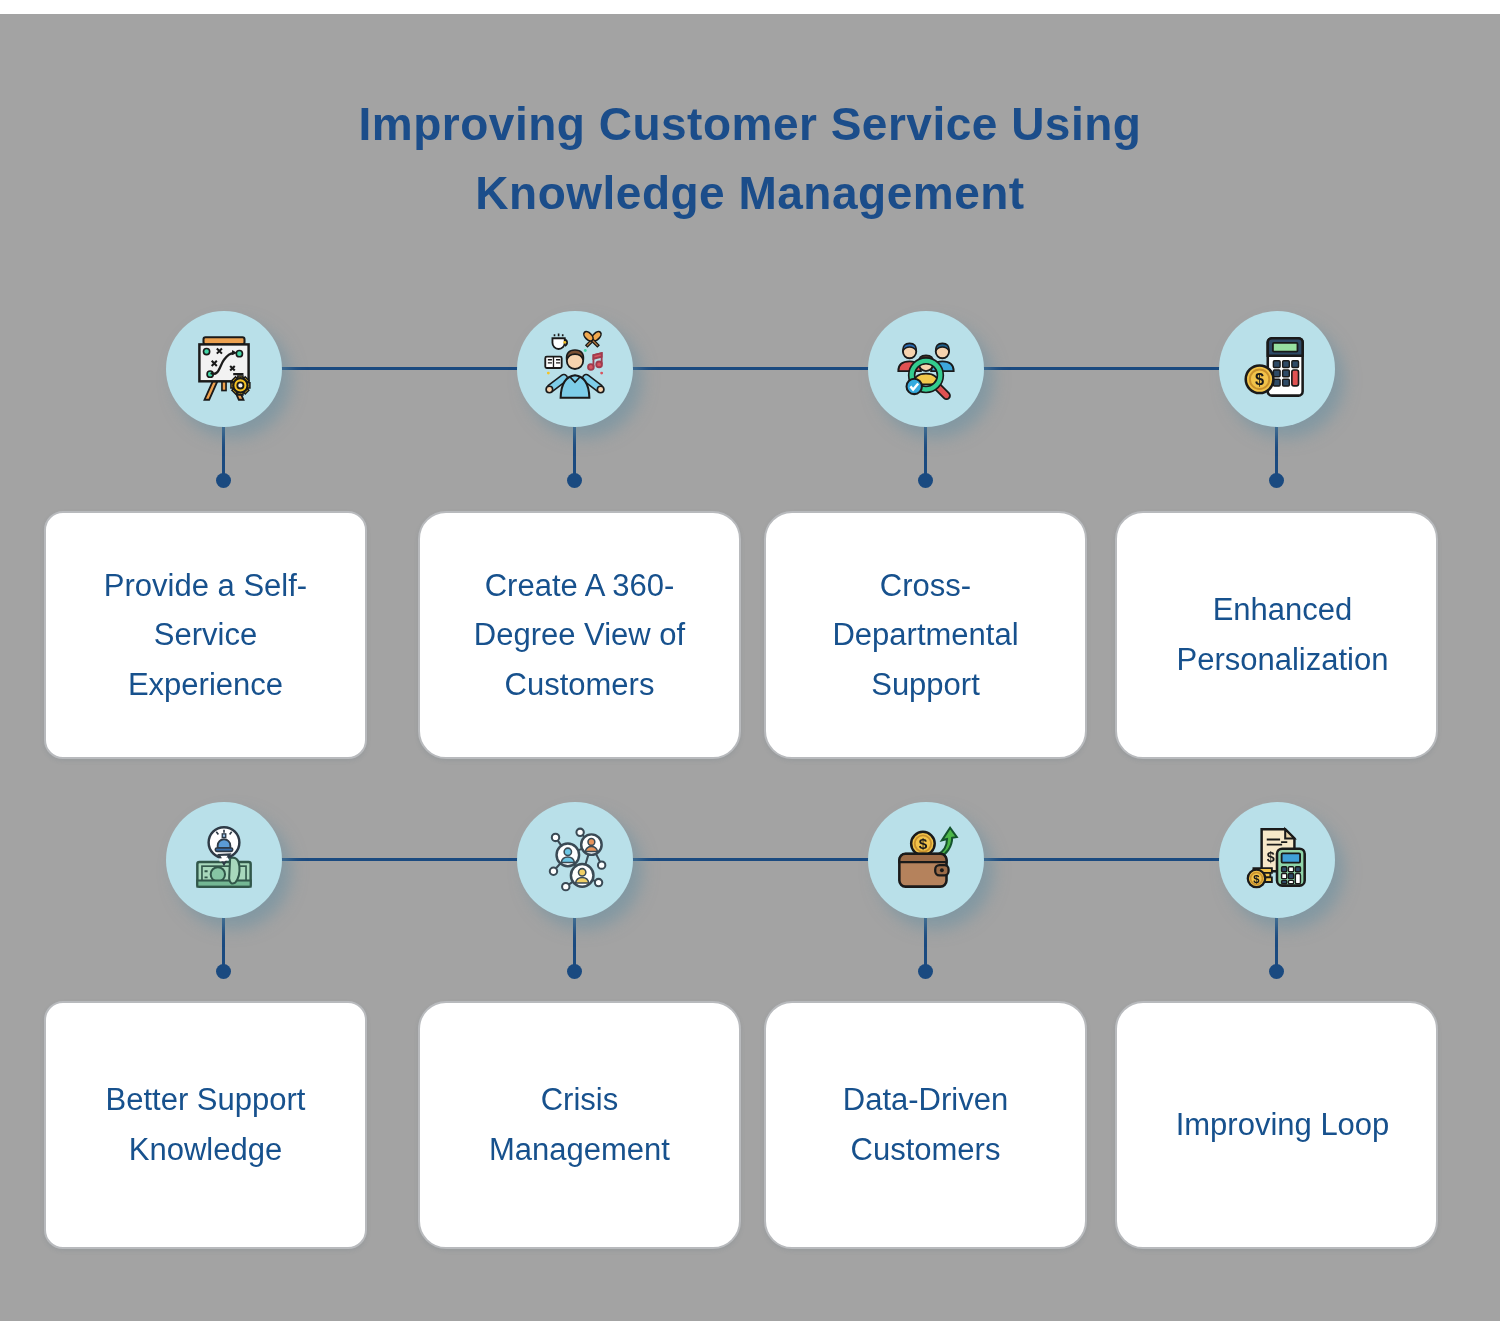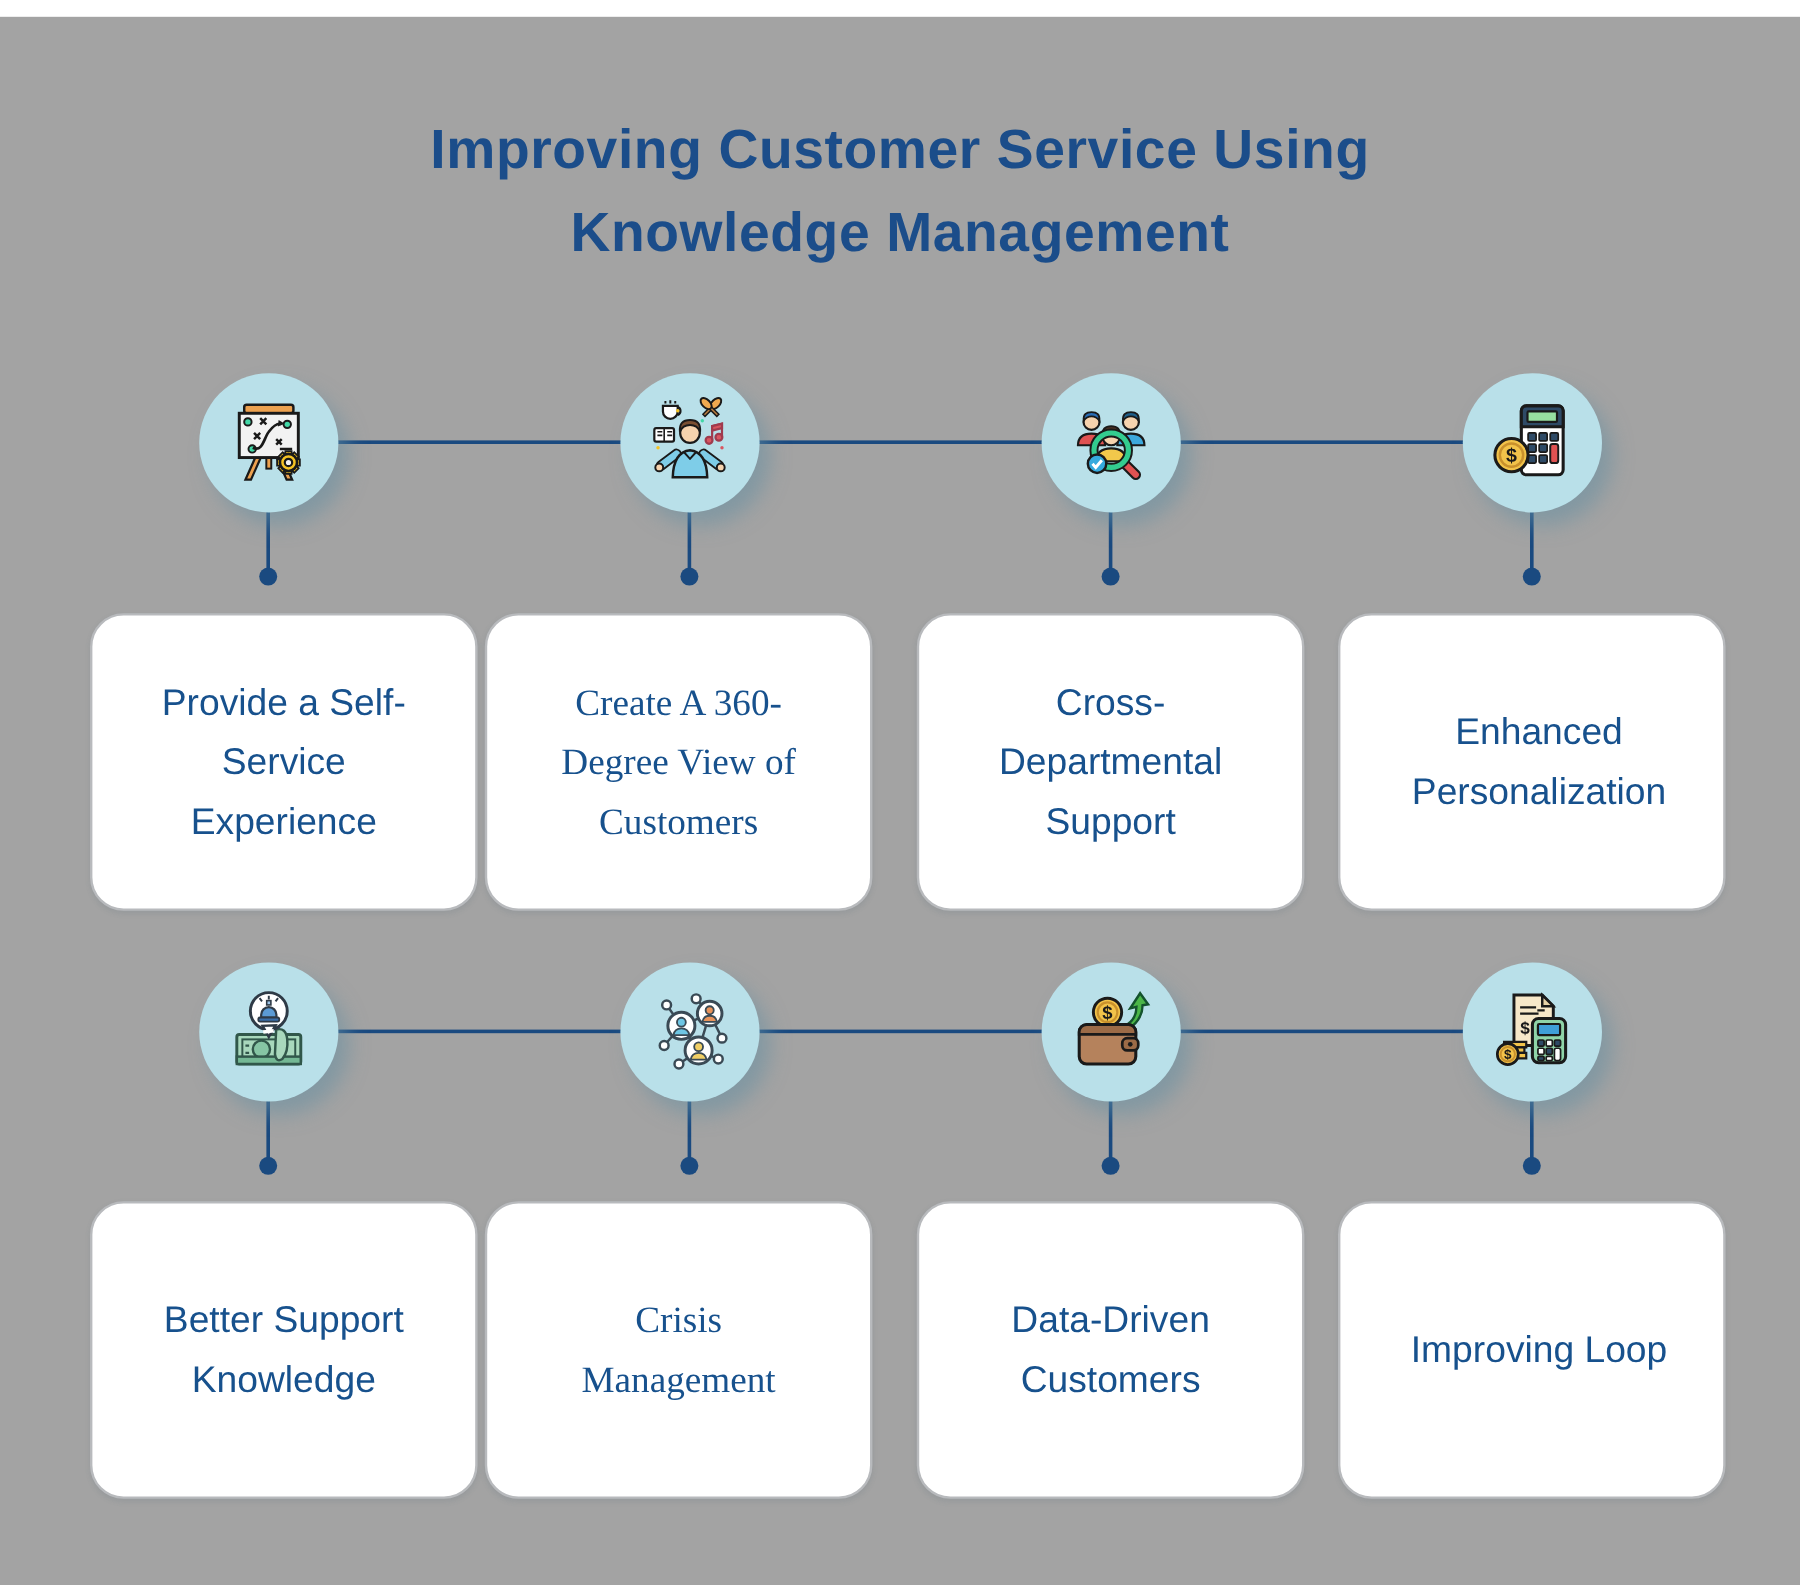--- a/index.html
+++ b/index.html
@@ -60,21 +60,21 @@
   .card p{
     margin:0;padding:0 18px;
     text-align:center;
     font-size:31px;
     font-weight:500;
     color:#17518d;
     line-height:1.6;
     white-space:pre-line;
   }
   
-  .col0 .card{left:75px;}  .col1 .card{left:404px;font-family:Liberation Serif, serif;}
+  .col0 .card{left:44px;border-radius:19px;}  .col1 .card{left:418px;}
   .col2 .card{left:764px;} .col3 .card{left:1115px;padding-left:12px;}
   .col0 .circle{left:166px;} .col1 .circle{left:517px;}
   .col2 .circle{left:868px;} .col3 .circle{left:1219px;}
   .col0 .stem{left:222px;} .col1 .stem{left:573px;}
   .col2 .stem{left:924px;} .col3 .stem{left:1275px;}
   .col0 .dot{left:216px;} .col1 .dot{left:567px;}
   .col2 .dot{left:918px;} .col3 .dot{left:1269px;}
   .icon svg{display:block;}
 </style>
 </head>

